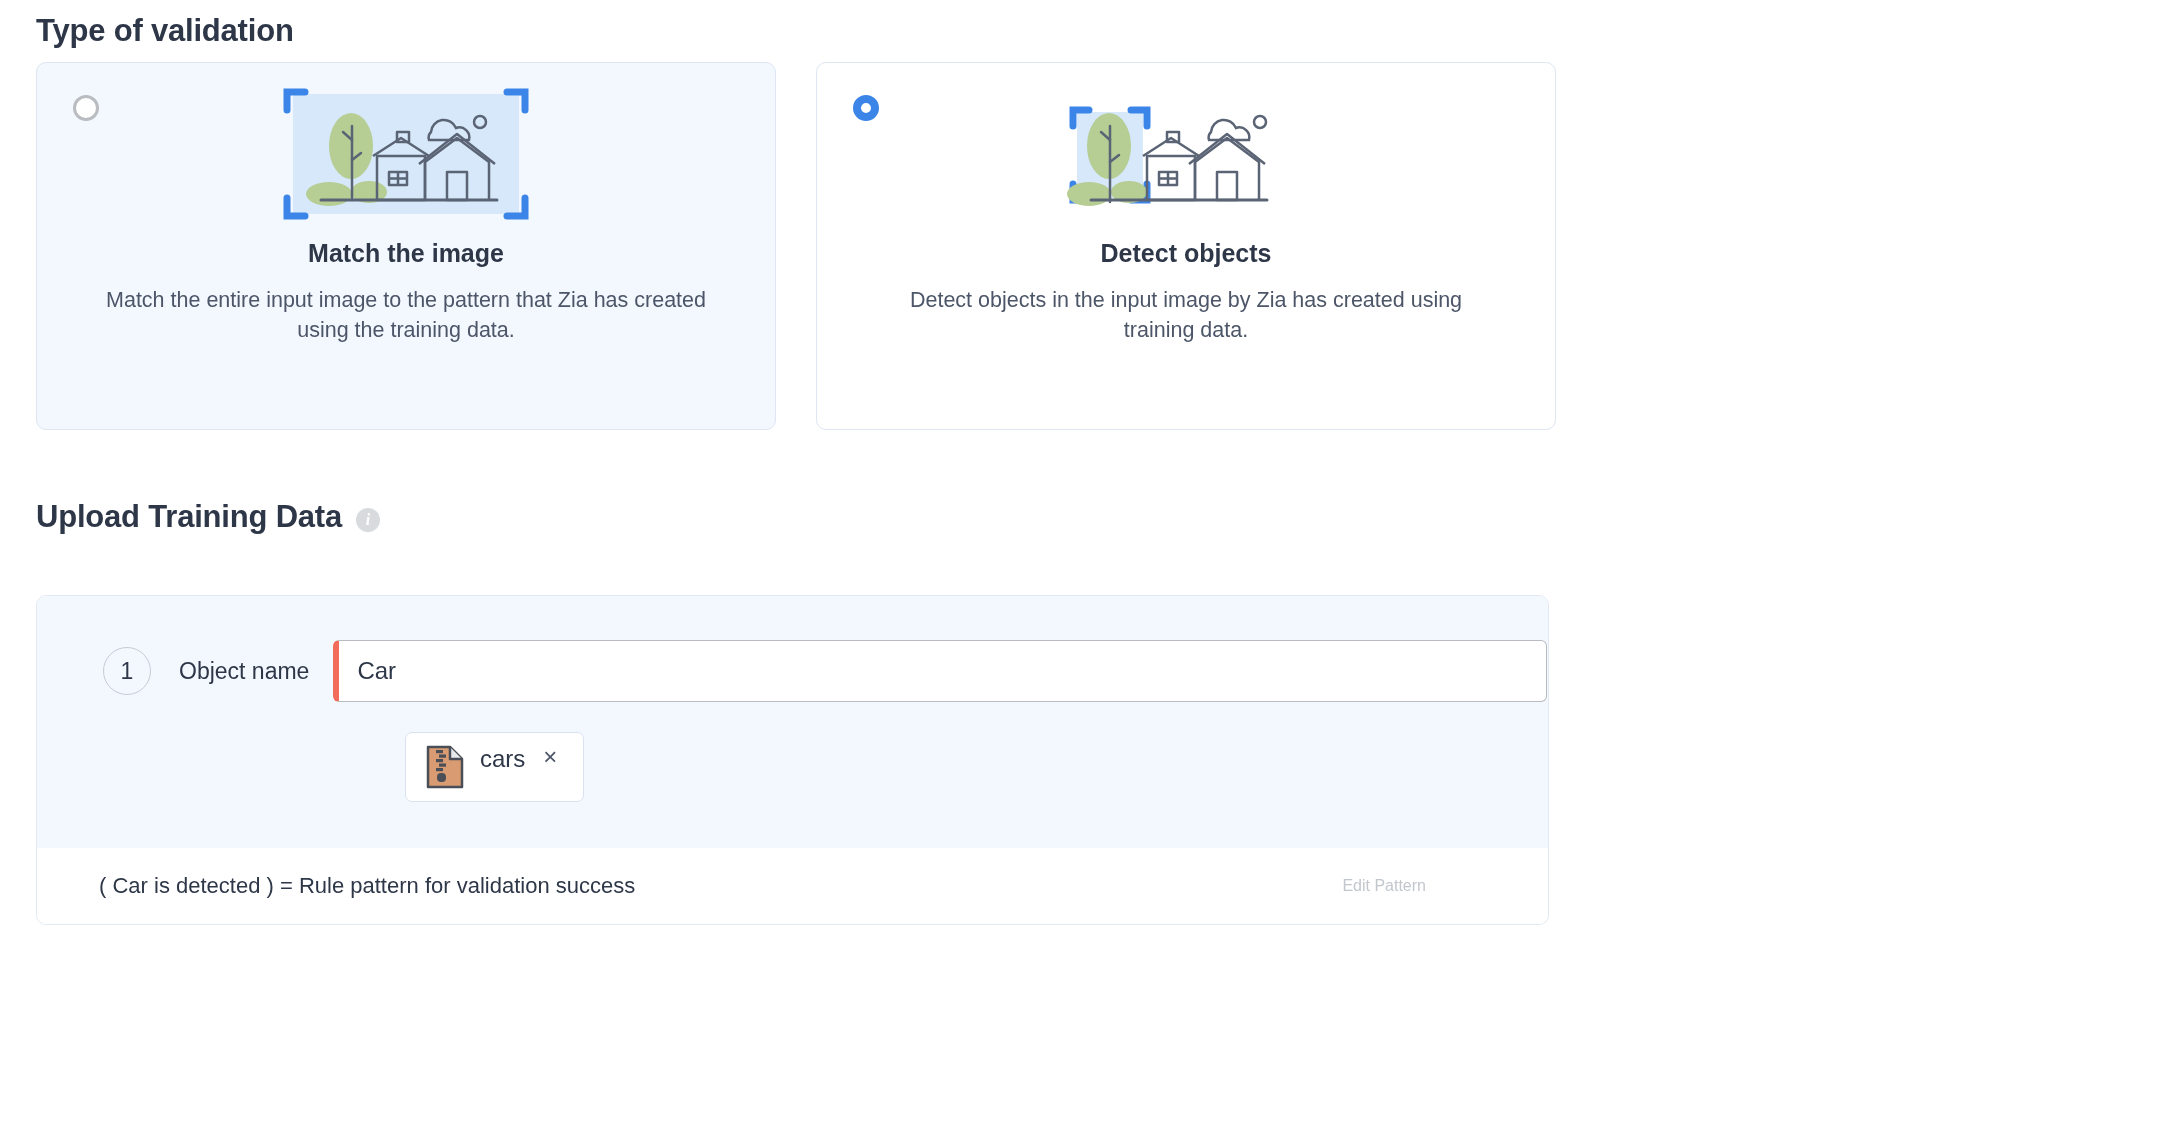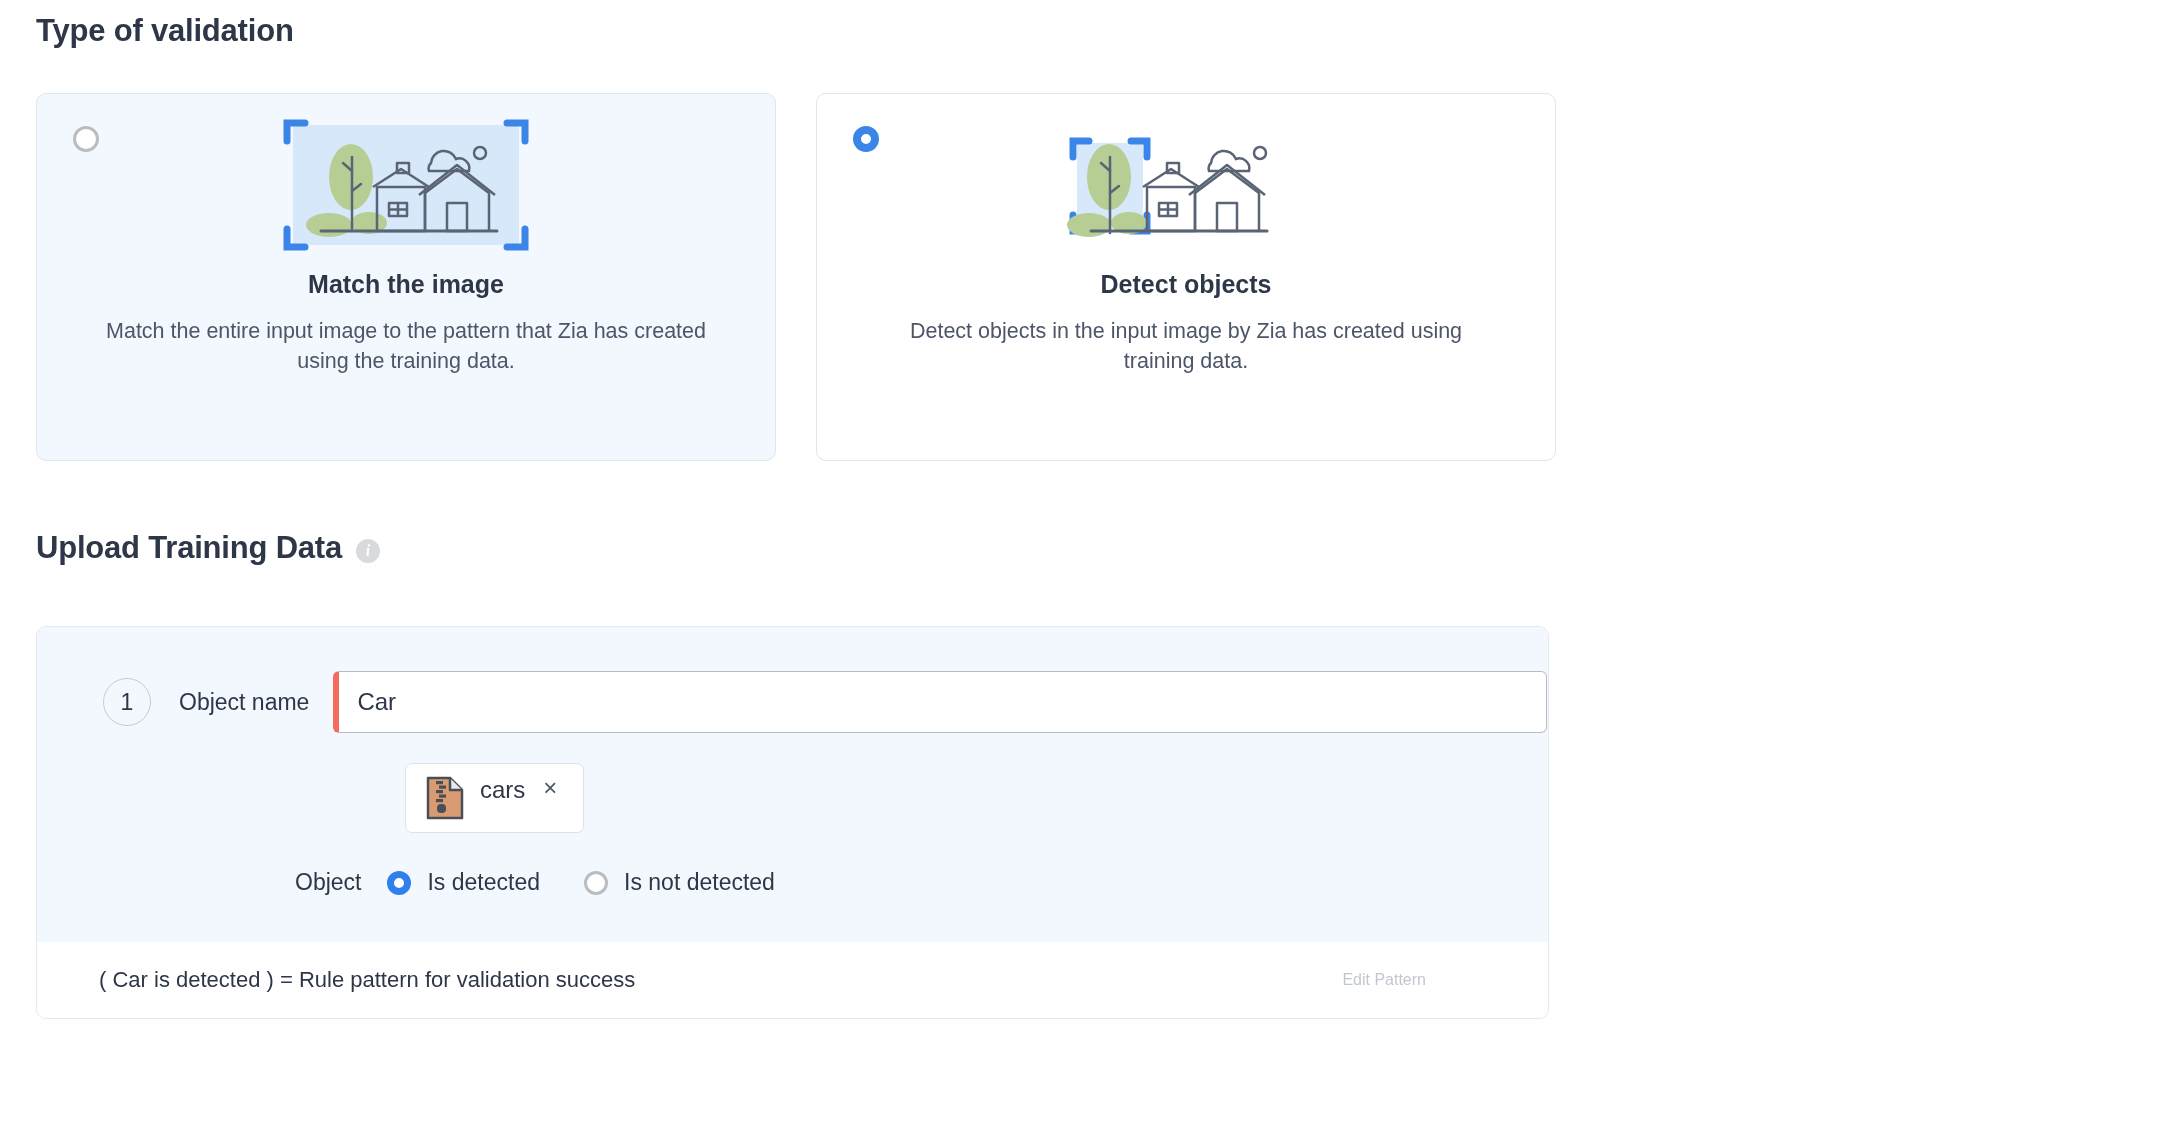--- a/index.html
+++ b/index.html
@@ -50,21 +50,21 @@
     justify-content: center;
     line-height: 1;
     margin-top: 6px;
     cursor: pointer;
   }
 
   
   .cards-row {
     display: flex;
     gap: 40px;
-    margin-top: 44px;
+    margin-top: 13px;
   }
   .v-card {
     position: relative;
     width: 740px;
     height: 368px;
     border-radius: 10px;
     border: 1px solid #dde6f1;
     background: #ffffff;
     cursor: pointer;
   }
@@ -376,33 +376,20 @@
               <rect x="13" y="18.5" width="7" height="3.2"></rect>
               <rect x="10" y="23" width="7" height="3.2"></rect>
               <rect x="11" y="28" width="9" height="9" rx="4"></rect>
             </g>
           </svg>
           <span class="chip-label">cars</span>
           <span class="chip-close">×</span>
         </div>
       </div>
 
-      <div class="row row-detect">
-        <span class="detect-label">Object</span>
-
-        <label class="radio-opt">
-          <span class="radio-sm checked"></span>
-          <span class="lbl">Is detected</span>
-        </label>
-
-        <label class="radio-opt">
-          <span class="radio-sm"></span>
-          <span class="lbl">Is not detected</span>
-        </label>
-      </div>
     </div>
 
     <div class="panel-footer">
       <span class="rule-text">( Car is detected ) = Rule pattern for validation success</span>
       <span class="edit-pattern">Edit Pattern</span>
     </div>
   </div>
 
 </div>
 

